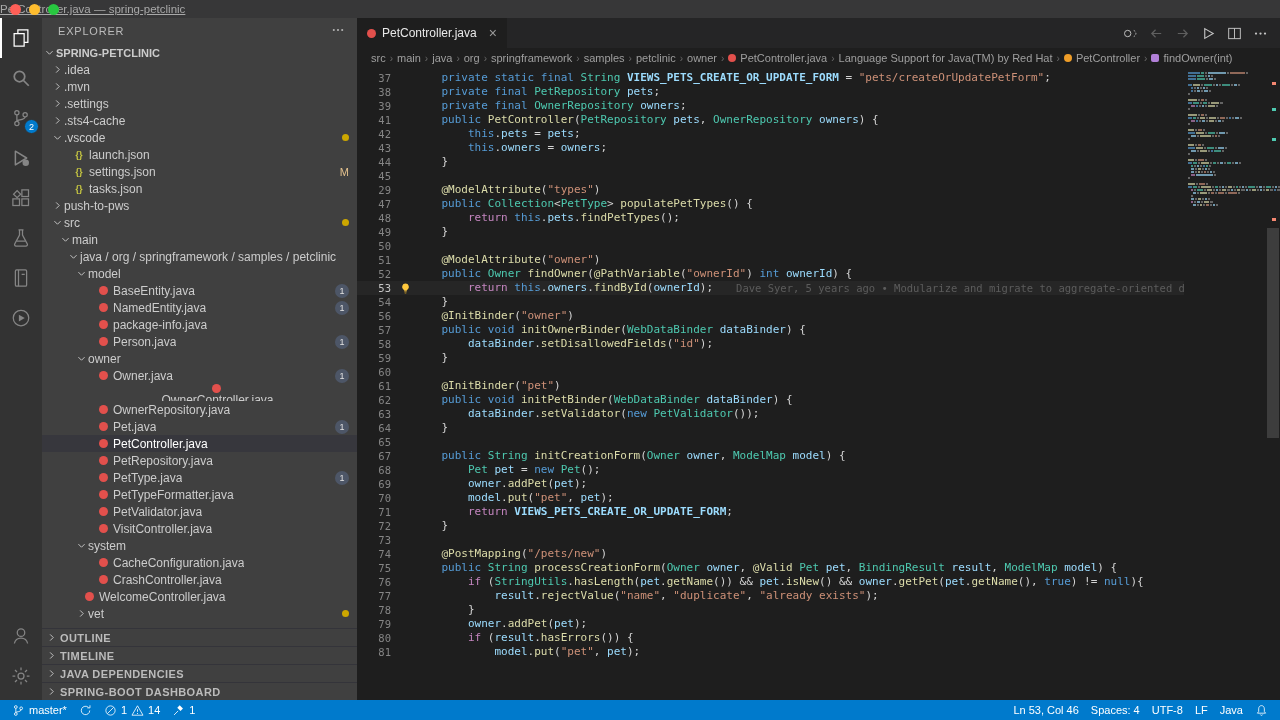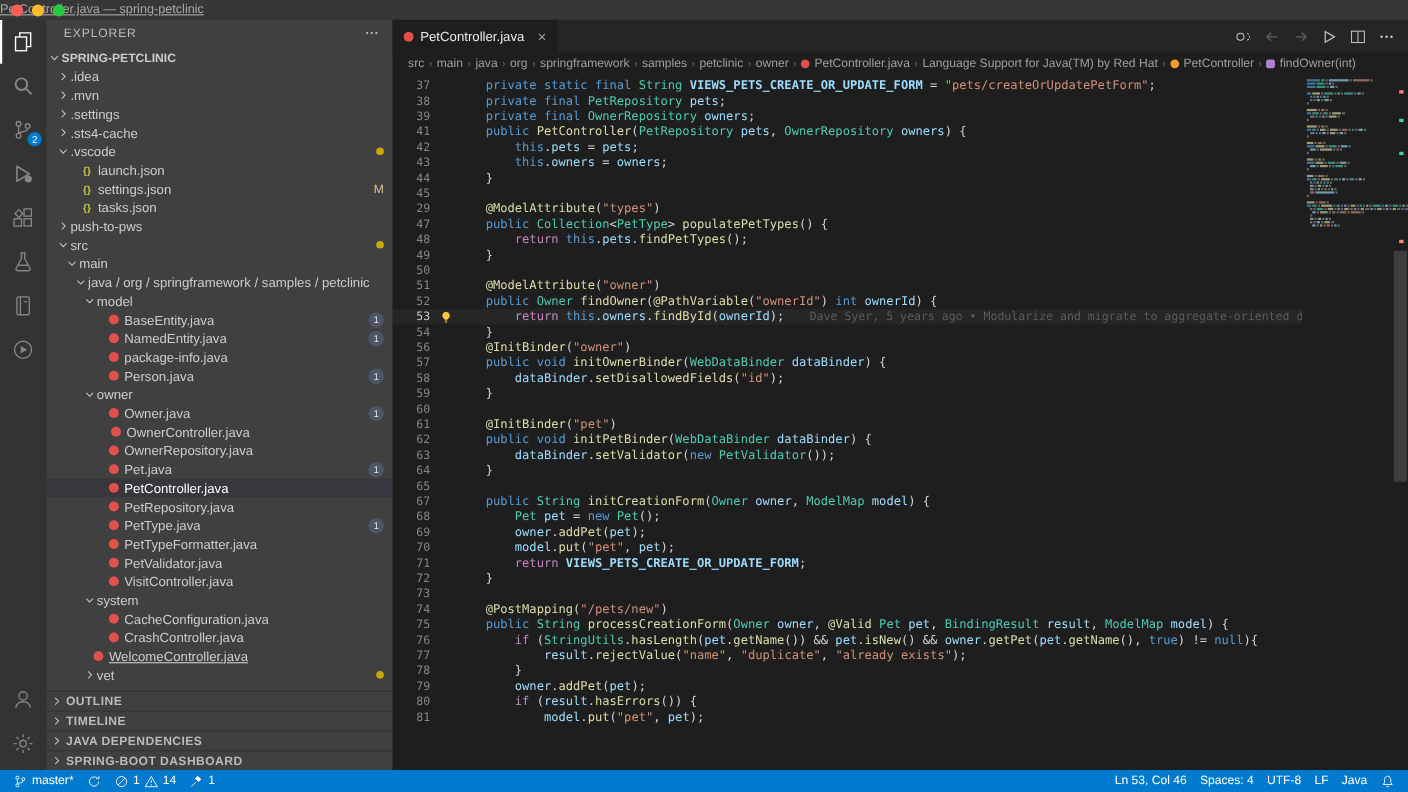--- a/index.html
+++ b/index.html
@@ -399,21 +399,21 @@
           <div class="tree-row" style="padding-left: 42px;">
             <span class="chev"></span>
             <span class="fi">
               <span class="java-dot"></span>
             </span>
             <span class="tree-label">Owner.java</span>
             <span class="tree-right">
               <span class="badge-num">1</span>
             </span>
           </div>
-          <div class="tree-row" style="padding-left: 44px;">
+          <div class="tree-row" style="padding-left: 44px; flex-direction: column;">
             <span class="chev"></span>
             <span class="fi">
               <span class="java-dot"></span>
             </span>
             <span class="tree-label">OwnerController.java</span>
           </div>
           <div class="tree-row" style="padding-left: 42px;">
             <span class="chev"></span>
             <span class="fi">
               <span class="java-dot"></span>
@@ -490,21 +490,21 @@
             </span>
             <span class="tree-label">CacheConfiguration.java</span>
           </div>
           <div class="tree-row" style="padding-left: 42px;">
             <span class="chev"></span>
             <span class="fi">
               <span class="java-dot"></span>
             </span>
             <span class="tree-label">CrashController.java</span>
           </div>
-          <div class="tree-row" style="padding-left: 28px; text-decoration: underline;">
+          <div class="tree-row" style="padding-left: 28px;">
             <span class="chev"></span>
             <span class="fi">
               <span class="java-dot"></span>
             </span>
             <span class="tree-label">WelcomeController.java</span>
           </div>
           <div class="tree-row" style="padding-left: 34px;">
             <span class="chev">
               <svg viewBox="0 0 16 16" fill="none" stroke="currentColor" stroke-width="1.4">
                 <path d="M6 3.5L10.5 8 6 12.5"></path>

